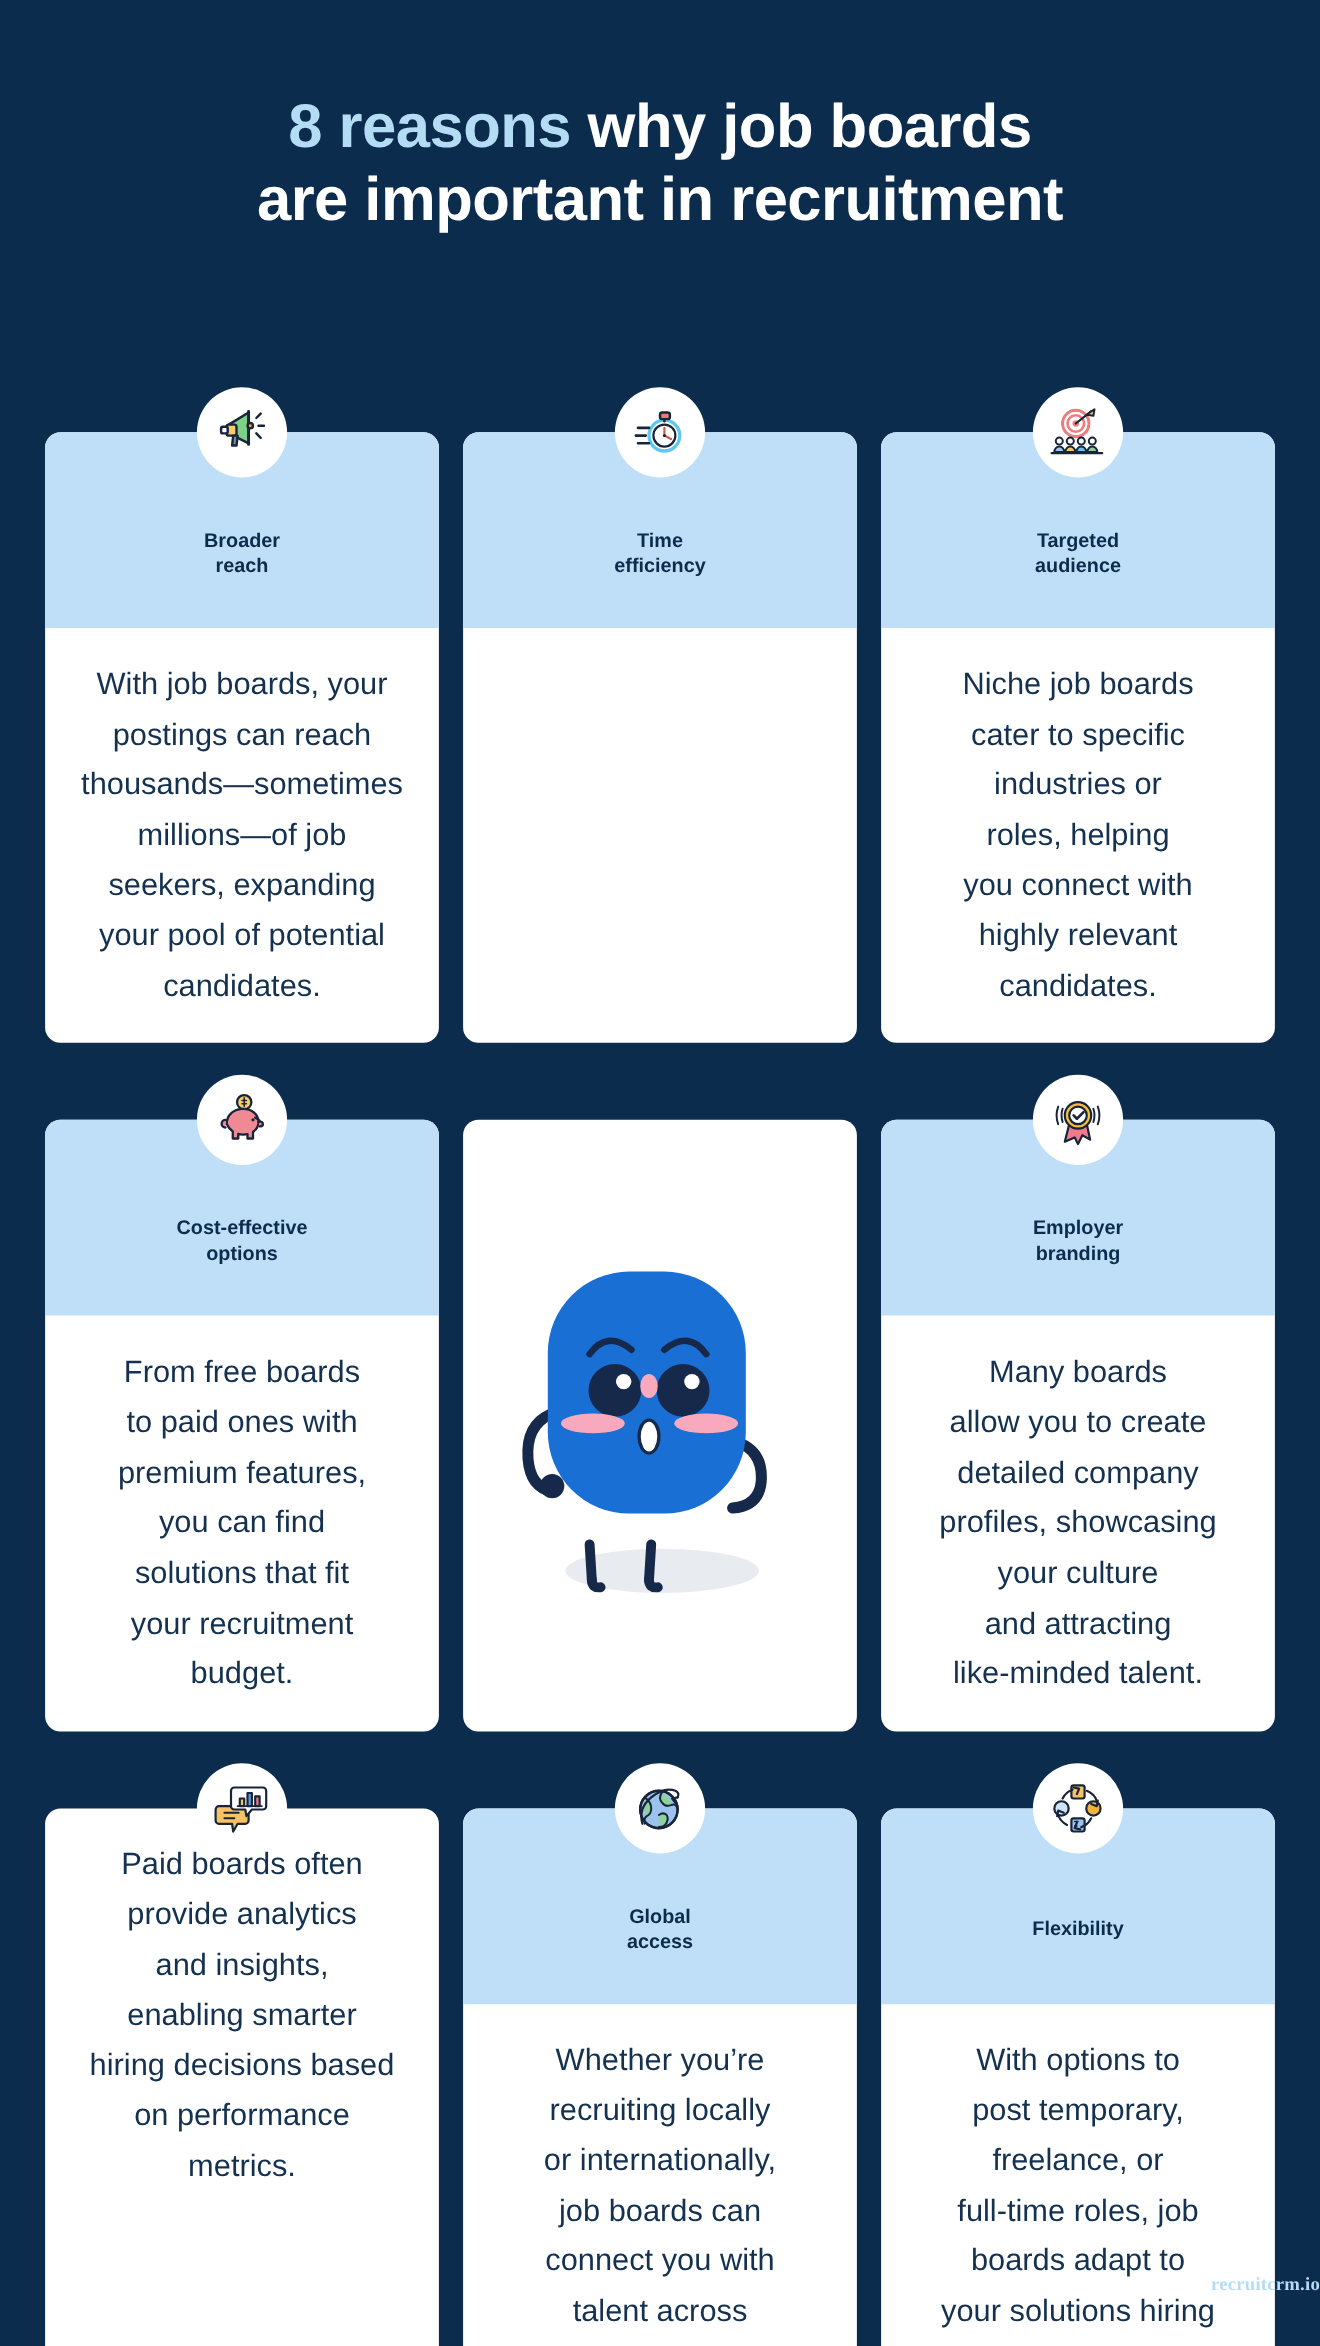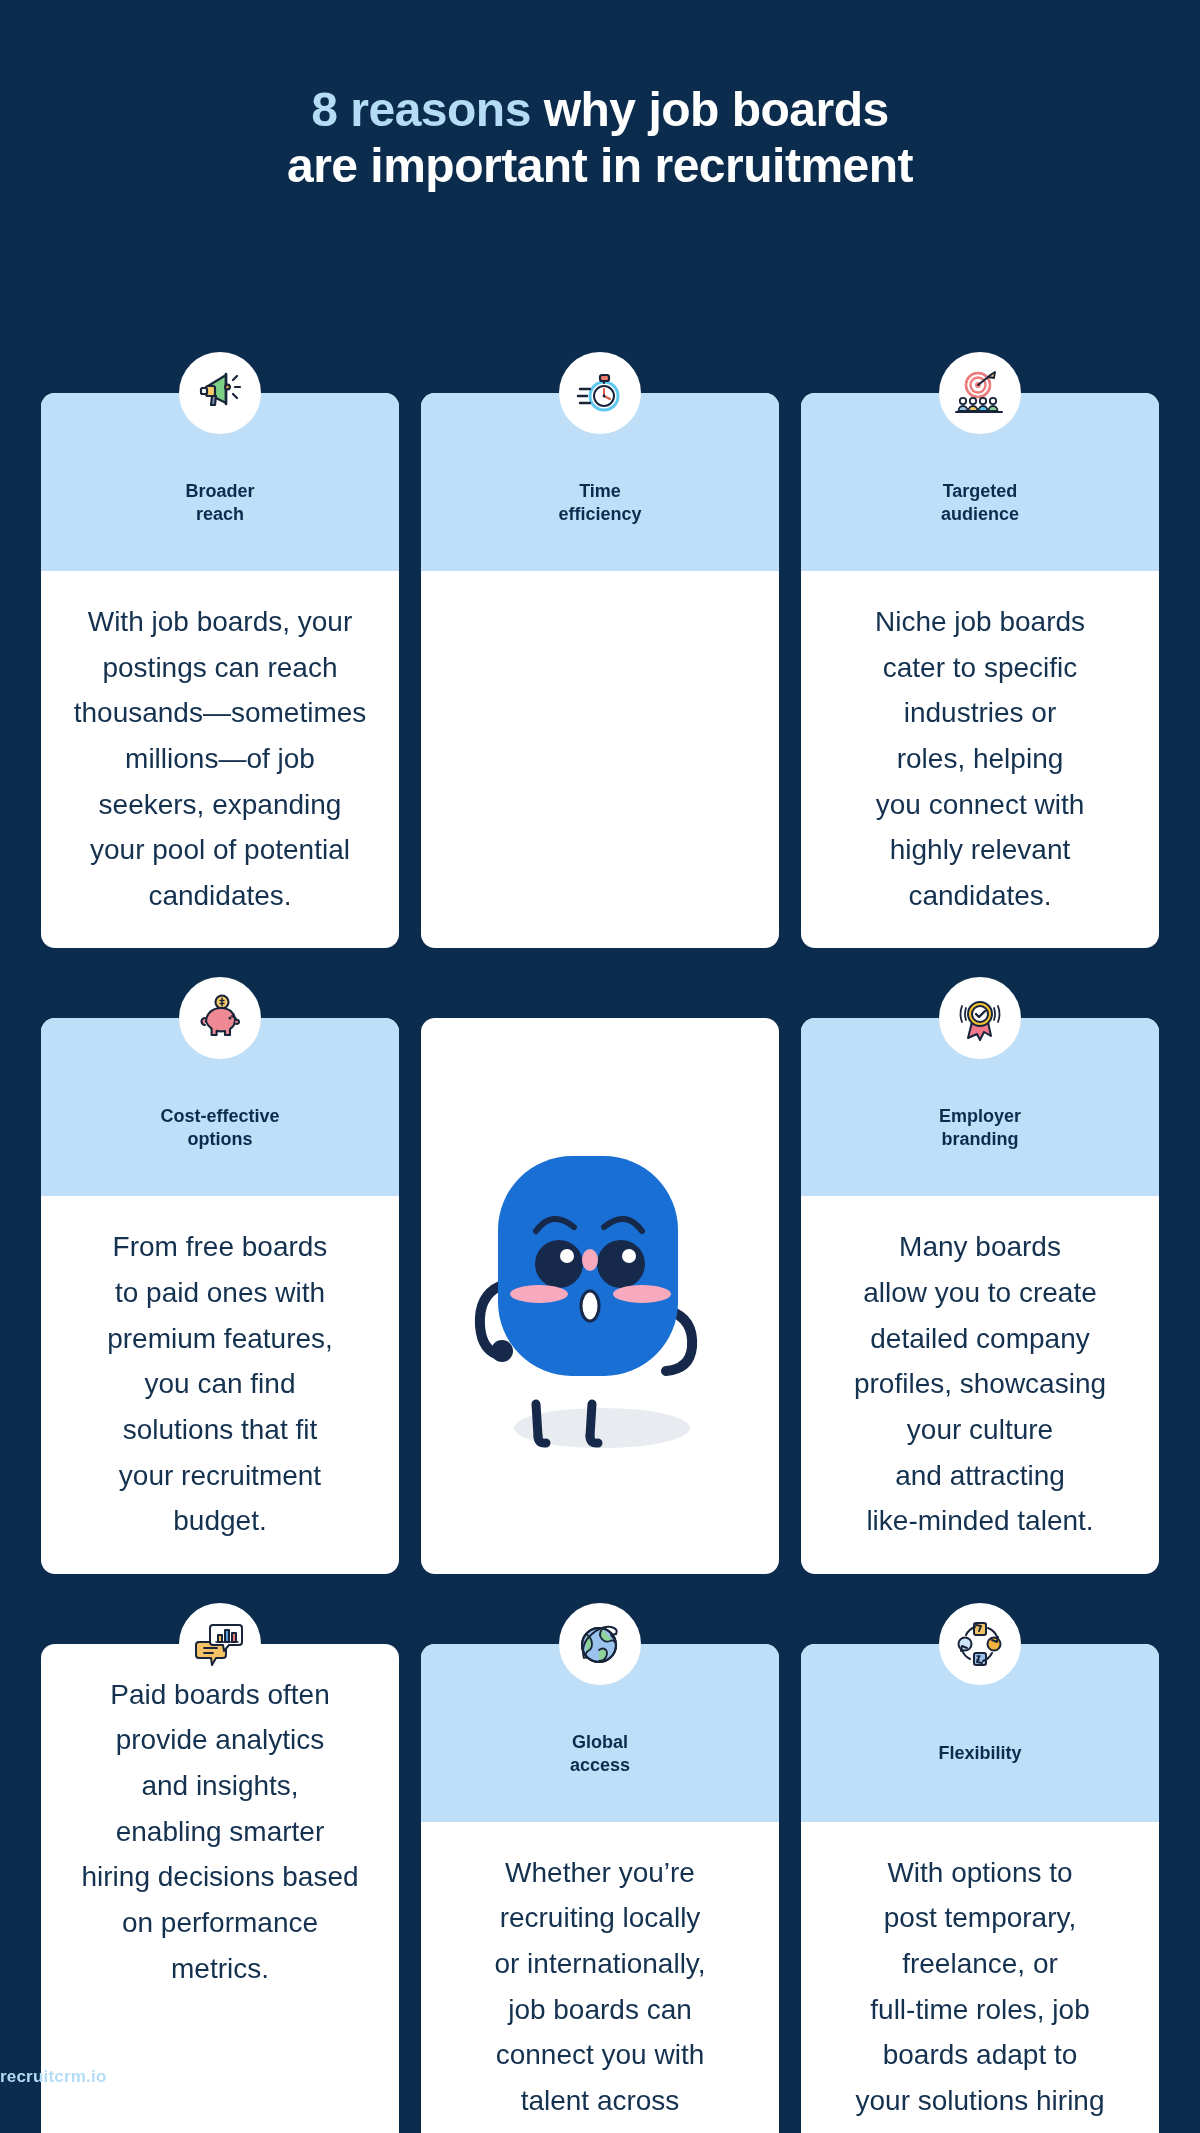--- a/index.html
+++ b/index.html
@@ -7,21 +7,21 @@
   body {
     background:#0c2c4e;
     font-family:"Liberation Sans", sans-serif;
     width:1200px; height:2133px;
     position:relative; overflow:hidden;
   }
 
   
   .title-wrap { padding-top:82px; text-align:center; }
   .title {
-    font-size:48px; font-weight:bold; color:#ffffff;
+    font-size:56px; font-weight:bold; color:#ffffff;
     line-height:1.17; letter-spacing:-0.5px;
   }
   .title .accent { color:#b4dcf5; }
 
   
   .grid {
     position:absolute;
     left:41px; top:393px;
     width:1118px;
     display:grid;
@@ -76,23 +76,24 @@
   
   .card.mascot-card { background:#ffffff; }
   .mascot-inner {
     flex:1; display:flex; align-items:center; justify-content:center;
     padding:20px 0 10px 0;
   }
 
   
   .footer {
     position:absolute; left:0; right:0; bottom:46px;
-    text-align:left;
+    text-align:right;
     font-size:17px; font-weight:bold; color:#b4dcf5;
     letter-spacing:0.2px;
+    font-family:Liberation Serif, serif;
   }
 </style>
 </head>
 <body>
 
 <div class="title-wrap">
   <div class="title">
     <span class="accent">8 reasons</span><span> why job boards</span><br>
     <span>are important in recruitment</span>
   </div>

